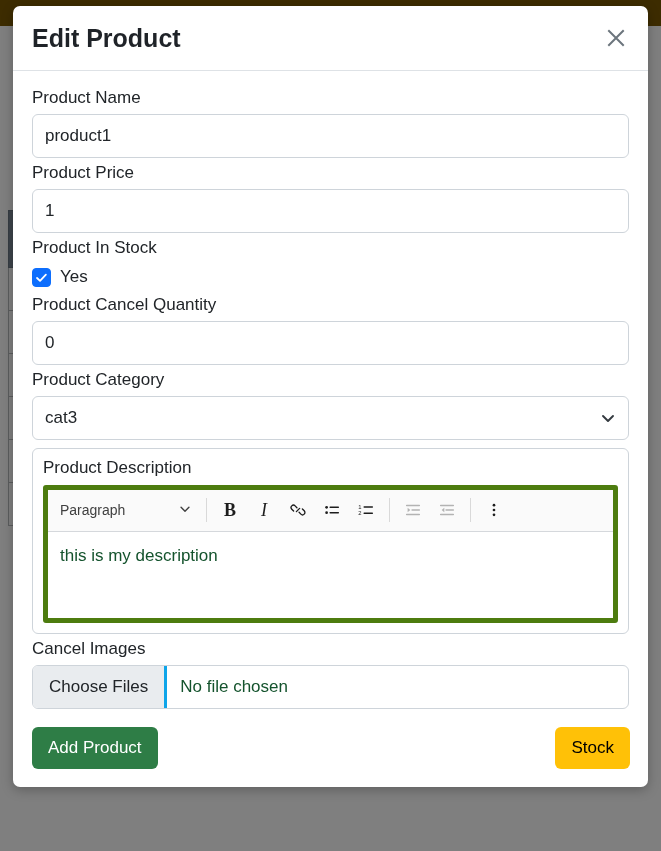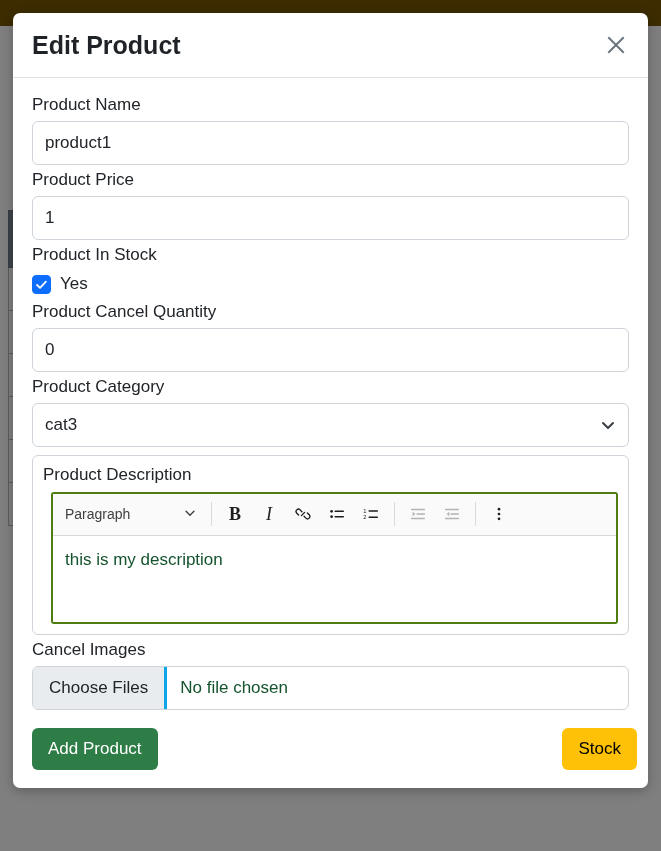--- a/index.html
+++ b/index.html
@@ -67,21 +67,21 @@
   #backdrop-dim {
     position: absolute;
     inset: 0;
     background: rgba(0,0,0,0.5);
   }
 
   
   #modal {
     position: absolute;
     left: 13px;
-    top: 13px;
+    top: 6px;
     width: 635px;
     background: #ffffff;
     border-radius: 7px;
     box-shadow: 0 3px 12px rgba(0,0,0,0.25);
     overflow: hidden;
   }
   .modal-header {
     display: flex;
     align-items: center;
     justify-content: space-between;
@@ -190,25 +190,24 @@
     padding: 8px 10px 10px 10px;
     margin-top: 8px;
   }
   .editor-legend {
     font-size: 17px;
     color: #212529;
     margin-bottom: 5px;
     line-height: 1.3;
   }
   .editor-frame {
-    border: 2px solid #4d7c0f;
+    border: 5px solid #4d7c0f;
     border-radius: 3px;
     overflow: hidden;
     background: #fff;
-    margin-left: 8px;
   }
   .editor-toolbar {
     display: flex;
     align-items: center;
     background: #fafafa;
     border-bottom: 1px solid #d5d8dc;
     height: 41px;
     padding: 0 4px;
   }
   .tb-dropdown {
@@ -288,21 +287,21 @@
     align-items: center;
     padding: 0 13px;
     font-size: 17px;
     color: #14532d;
   }
 
   .modal-footer {
     display: flex;
     align-items: center;
     justify-content: space-between;
-    padding: 2px 11px 18px 19px;
+    padding: 2px 18px 18px 19px;
   }
   .btn {
     font-family: "Liberation Sans", sans-serif;
     font-size: 17px;
     border: none;
     border-radius: 6px;
     padding: 10px 16px;
     cursor: pointer;
     line-height: 1.3;
   }

